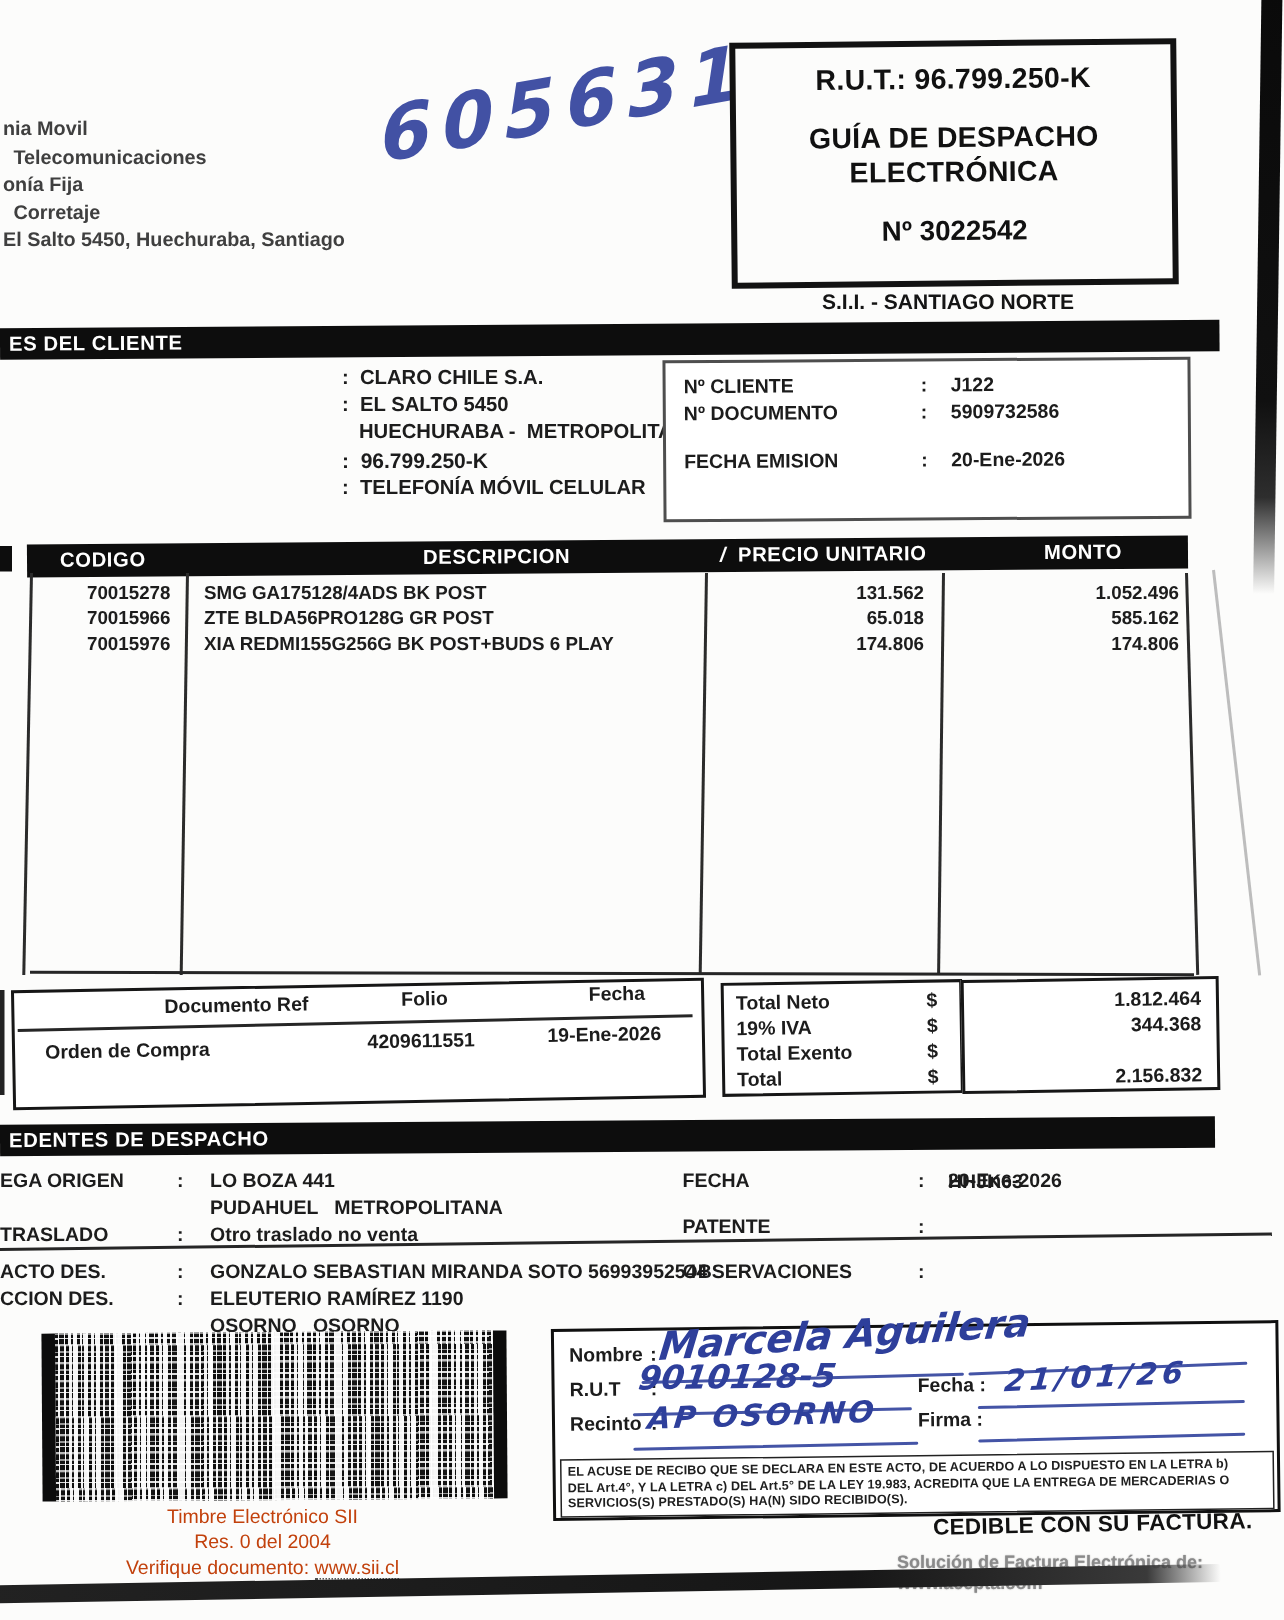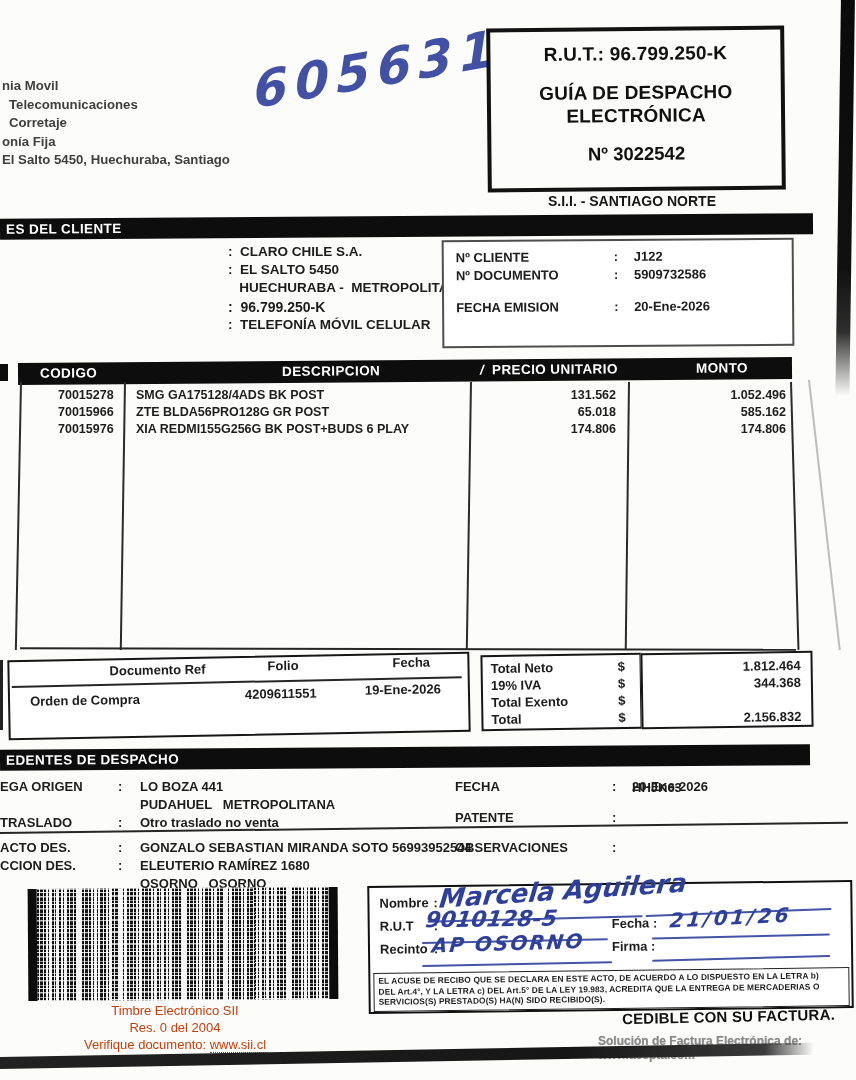--- a/index.html
+++ b/index.html
@@ -31,22 +31,22 @@
   .urlline{border-bottom:1px dotted #555;}
 </style>
 </head>
 <body>
 
 <div id="page">
 
   <div class="abs" style="left:2px;top:77px;">
     <div class="softtext" style="margin-left:0">nia Movil</div>
     <div class="softtext" style="margin-left:7px">Telecomunicaciones</div>
+    <div class="softtext" style="margin-left:0">onía Fija</div>
     <div class="softtext" style="margin-left:7px">Corretaje</div>
-    <div class="softtext" style="margin-left:0">onía Fija</div>
     <div class="softtext" style="margin-left:0">El Salto 5450, Huechuraba, Santiago</div>
   </div>
 
   <div class="abs hw" style="left:252px;top:40px;font-size:50px;letter-spacing:7px;transform:rotate(-10deg) skewX(-8deg);opacity:.9;">605631</div>
 
   <div id="rutbox" class="abs" style="left:487px;top:27px;width:290px;height:156px;transform:rotate(-0.6deg);">
     <div class="l1">R.U.T.: 96.799.250-K</div>
     <div class="l2">
       <span>GUÍA DE DESPACHO</span><br>
       <span>ELECTRÓNICA</span>
@@ -154,21 +154,21 @@
   <div class="abs lbl13" style="left:118px;top:815px;">:</div>
   <div class="abs lbl13" style="left:140px;top:815px;">Otro traslado no venta</div>
 
   <div class="abs thinline" style="left:0;top:832px;width:848px;height:2px;transform:rotate(-0.7deg);transform-origin:left center;"></div>
 
   <div class="abs lbl13" style="left:0;top:840px;">ACTO DES.</div>
   <div class="abs lbl13" style="left:118px;top:840px;">:</div>
   <div class="abs lbl13" style="left:140px;top:840px;">GONZALO SEBASTIAN MIRANDA SOTO 56993952544</div>
   <div class="abs lbl13" style="left:0;top:858px;">CCION DES.</div>
   <div class="abs lbl13" style="left:118px;top:858px;">:</div>
-  <div class="abs lbl13" style="left:140px;top:858px;">ELEUTERIO RAMÍREZ 1680</div>
+  <div class="abs lbl13" style="left:140px;top:858px;">ELEUTERIO RAMÍREZ 1190</div>
   <div class="abs lbl13" style="left:140px;top:876px;">OSORNO   OSORNO</div>
 
   <div class="abs lbl13" style="left:455px;top:779px;">FECHA</div>
   <div class="abs lbl13" style="left:612px;top:779px;">:</div>
   <div class="abs lbl13" style="left:632px;top:779px;">20-Ene-2026</div>
   <div class="abs lbl13" style="left:455px;top:810px;">PATENTE</div>
   <div class="abs lbl13" style="left:612px;top:810px;">:</div>
   <div class="abs lbl13" style="left:632px;top:780px;">HHJK63</div>
   <div class="abs lbl13" style="left:455px;top:840px;">OBSERVACIONES</div>
   <div class="abs lbl13" style="left:612px;top:840px;">:</div>

